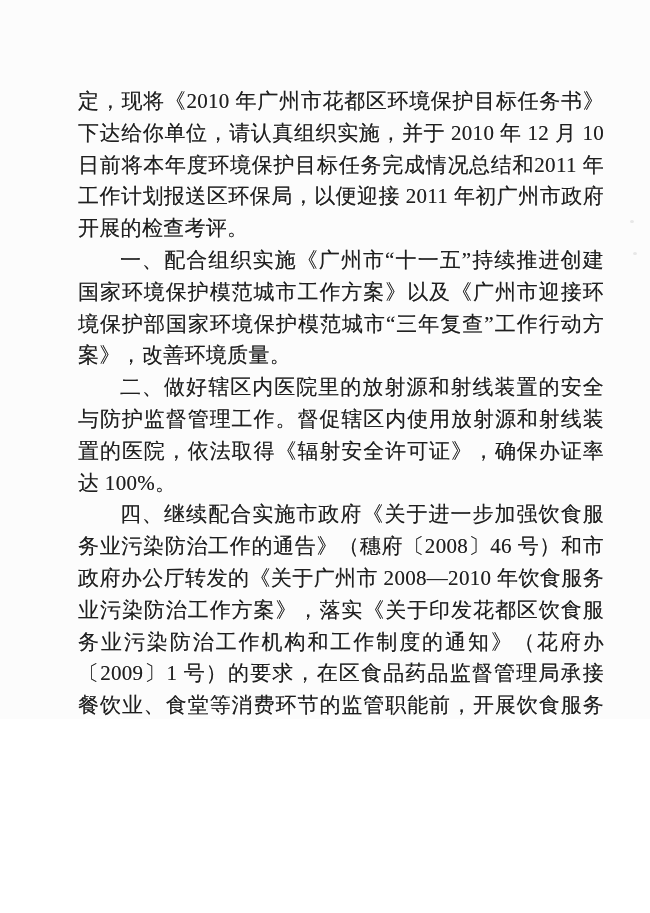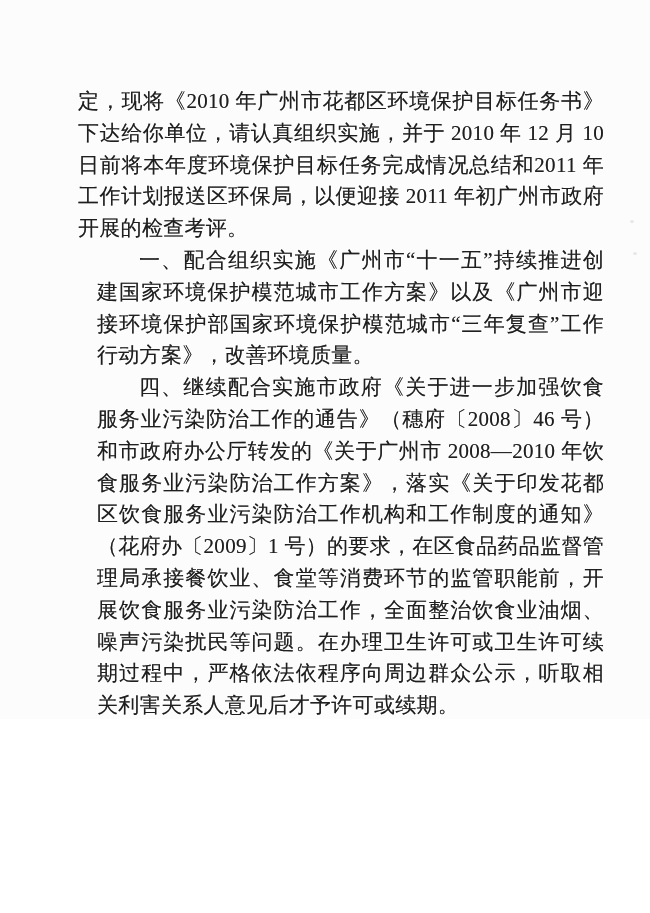--- a/index.html
+++ b/index.html
@@ -30,21 +30,20 @@
     letter-spacing:0.3px;
     text-shadow:0 0 0.4px rgba(30,30,30,0.55);
   }
   .text-block p{
     margin:0;
     padding:0;
     text-indent:0;
   }
   .text-block p.indent{
     text-indent:2em;
-    margin-left:19px;
   }
   .page-number{
     position:absolute;
     left:0;right:0;
     top:852px;
     text-align:center;
     font-size:12px;
     letter-spacing:1px;
     color:#2b2b2b;
     padding-left:16px;
@@ -78,20 +77,21 @@
   .speck.s2{left:633px;top:252px;}
 </style>
 </head>
 <body>
 
 <div class="page">
 
   <div class="text-block">
       <p>定，现将《2010 年广州市花都区环境保护目标任务书》下达给你单位，请认真组织实施，并于 2010 年 12 月 10 日前将本年度环境保护目标任务完成情况总结和2011 年工作计划报送区环保局，以便迎接 2011 年初广州市政府开展的检查考评。</p>
       <p class="indent">一、配合组织实施《广州市“十一五”持续推进创建国家环境保护模范城市工作方案》以及《广州市迎接环境保护部国家环境保护模范城市“三年复查”工作行动方案》，改善环境质量。</p>
+      <p class="indent">二、做好辖区内医院里的放射源和射线装置的安全与防护监督管理工作。督促辖区内使用放射源和射线装置的医院，依法取得《辐射安全许可证》，确保办证率达 100%。</p>
       <p class="indent">四、继续配合实施市政府《关于进一步加强饮食服务业污染防治工作的通告》（穗府〔2008〕46 号）和市政府办公厅转发的《关于广州市 2008—2010 年饮食服务业污染防治工作方案》，落实《关于印发花都区饮食服务业污染防治工作机构和工作制度的通知》（花府办〔2009〕1 号）的要求，在区食品药品监督管理局承接餐饮业、食堂等消费环节的监管职能前，开展饮食服务业污染防治工作，全面整治饮食业油烟、噪声污染扰民等问题。在办理卫生许可或卫生许可续期过程中，严格依法依程序向周边群众公示，听取相关利害关系人意见后才予许可或续期。</p>
       <p class="indent">五、按照环境保护目标责任考核要求，及时如实上报有关材料，做好考核各项基础性工作。</p>
     </div>
 
   <div class="page-number">62</div>
 
   <div class="scan-artifact-line"></div>
   <div class="speck s1"></div>
   <div class="speck s2"></div>
 

